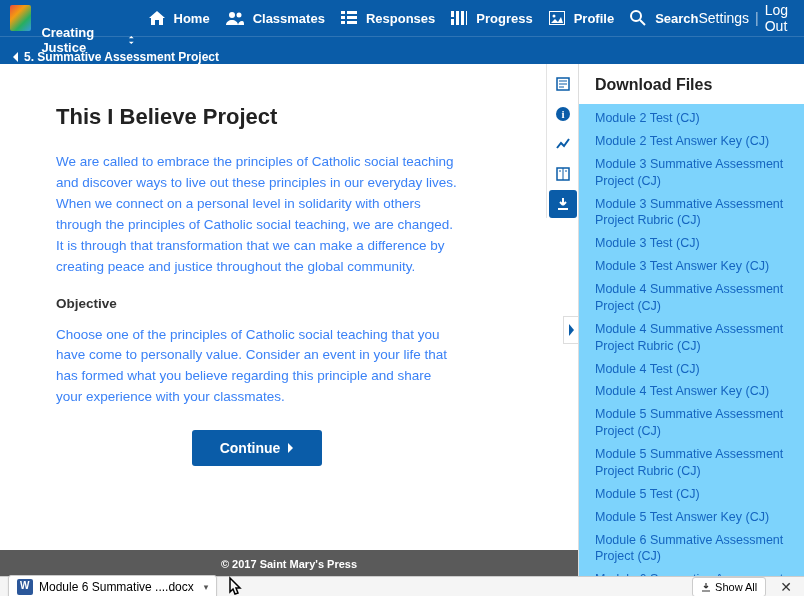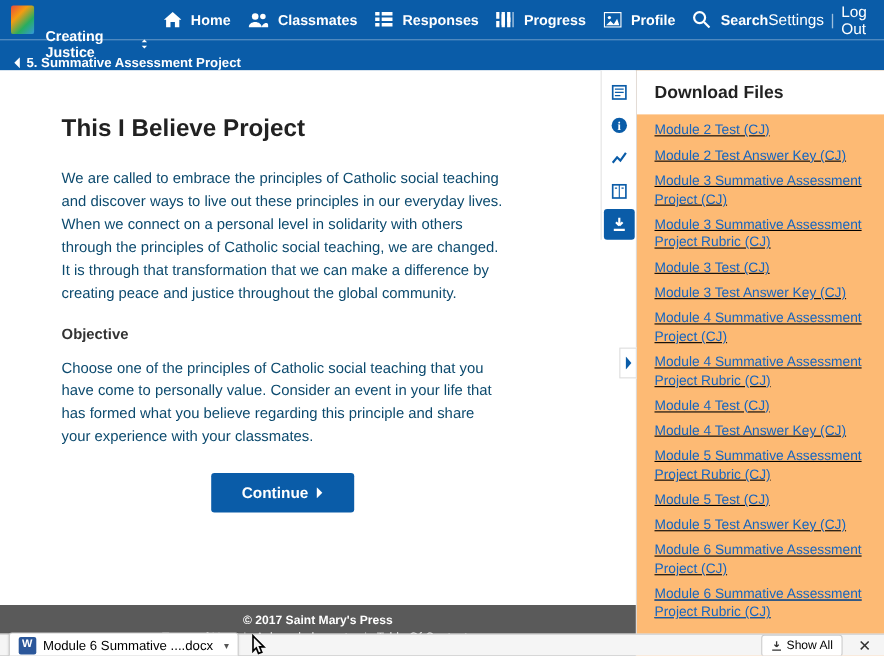--- a/index.html
+++ b/index.html
@@ -18,21 +18,21 @@
 
 
 .subnav { background: #0a5ca8; height: 28px; display: flex; align-items: flex-end; padding: 0 12px; color: #fff; font-size: 12px; border-top: 1px solid rgba(255,255,255,.15); }
 .crumb { font-weight: 600; cursor: pointer; display: flex; align-items: center; gap: 4px; }
 
 
 .layout { display: flex; height: calc(100% - 36px - 28px); }
 .main-col { flex: 1; display: flex; flex-direction: column; background: #fff; position: relative; }
 .content { padding: 40px 56px 20px 56px; flex: 1; overflow: auto; color: #333; }
 h1 { font-size: 22px; font-weight: 700; margin-bottom: 22px; color: #222; }
-.para { font-size: 13.5px; line-height: 1.55; margin-bottom: 18px; color: #0c4a6e; }
+.para { font-size: 13.5px; line-height: 1.55; margin-bottom: 18px; color: #3b82f6; }
 .objective { font-weight: 700; font-size: 13.5px; margin-bottom: 14px; }
 .continue-wrap { text-align: center; margin-top: 22px; }
 .continue-btn { background: #0a5ca8; color: #fff; border: none; padding: 10px 28px; font-size: 14px; font-weight: 600; border-radius: 3px; cursor: pointer; display: inline-flex; align-items: center; gap: 6px; }
 
 
 .footer { background: #5a5a5a; color: #fff; font-size: 11px; text-align: center; padding: 8px 0 10px; }
 .footer .copy { margin-bottom: 4px; font-weight: 600; }
 .footer-links span { cursor: pointer; }
 .footer-links .sep { margin: 0 6px; opacity: .5; }
 
@@ -40,23 +40,23 @@
 .toolstrip { position: absolute; right: 0; top: 0; width: 32px; background: #fff; border-left: 1px solid #e3e3e3; display: flex; flex-direction: column; align-items: center; padding-top: 6px; gap: 2px; }
 .toolbtn { width: 28px; height: 28px; display: flex; align-items: center; justify-content: center; cursor: pointer; border-radius: 3px; }
 .toolbtn.active { background: #0a5ca8; }
 .toolbtn svg { fill: #0a5ca8; }
 .toolbtn.active svg { fill: #fff; }
 
 
 .collapse-chevron { position: absolute; right: -1px; top: 50%; transform: translateY(-50%); width: 16px; height: 28px; background: #fff; border: 1px solid #ddd; display: flex; align-items: center; justify-content: center; cursor: pointer; color: #0a5ca8; z-index: 5; }
 
 
-.rightpanel { width: 226px; background: #fdba74; border-left: 1px solid #ddd; display: flex; flex-direction: column; }
+.rightpanel { width: 226px; background: #7dd3fc; border-left: 1px solid #ddd; display: flex; flex-direction: column; }
 .panel-head { font-size: 16px; font-weight: 700; padding: 12px 16px 10px; color: #222; background: #fff; }
-.file-list { flex: 1; overflow: auto; padding: 6px 16px 4px; text-decoration: underline; }
+.file-list { flex: 1; overflow: auto; padding: 6px 16px 4px; }
 .file-link { display: block; color: #1565c0; font-size: 12.5px; line-height: 1.35; margin-bottom: 6px; cursor: pointer; }
 .file-link.underlined { text-decoration: underline; }
 
 
 .dlbar { position: absolute; left: 0; right: 0; bottom: 0; height: 20px; background: #f5f5f5; border-top: 1px solid #ccc; display: flex; align-items: center; padding: 0 8px; font-size: 12px; z-index: 20; }
 .dlfile { display: flex; align-items: center; gap: 6px; background: #fff; border: 1px solid #ccc; border-radius: 3px; padding: 3px 8px; cursor: pointer; box-shadow: 0 1px 2px rgba(0,0,0,.1); }
 .word-icon { width: 16px; height: 16px; background: #2b579a; border-radius: 2px; position: relative; }
 .word-icon::after { content: "W"; color: #fff; font-size: 10px; font-weight: 700; position: absolute; left: 3px; top: 1px; }
 .chevd { margin-left: 4px; font-size: 9px; color: #555; }
 .cursor-icon { margin-left: 8px; }
@@ -208,20 +208,21 @@
         <a class="file-link">Module 2 Test (CJ)</a>
         <a class="file-link">Module 2 Test Answer Key (CJ)</a>
         <a class="file-link">Module 3 Summative Assessment Project (CJ)</a>
         <a class="file-link">Module 3 Summative Assessment Project Rubric (CJ)</a>
         <a class="file-link">Module 3 Test (CJ)</a>
         <a class="file-link">Module 3 Test Answer Key (CJ)</a>
         <a class="file-link">Module 4 Summative Assessment Project (CJ)</a>
         <a class="file-link">Module 4 Summative Assessment Project Rubric (CJ)</a>
         <a class="file-link">Module 4 Test (CJ)</a>
         <a class="file-link">Module 4 Test Answer Key (CJ)</a>
+        <a class="file-link">Module 5 Summative Assessment Project (CJ)</a>
         <a class="file-link">Module 5 Summative Assessment Project Rubric (CJ)</a>
         <a class="file-link">Module 5 Test (CJ)</a>
         <a class="file-link">Module 5 Test Answer Key (CJ)</a>
         <a class="file-link">Module 6 Summative Assessment Project (CJ)</a>
         <a class="file-link underlined">Module 6 Summative Assessment Project Rubric (CJ)</a>
       </div>
   </div>
 </div>
 
 <div class="dlbar">

